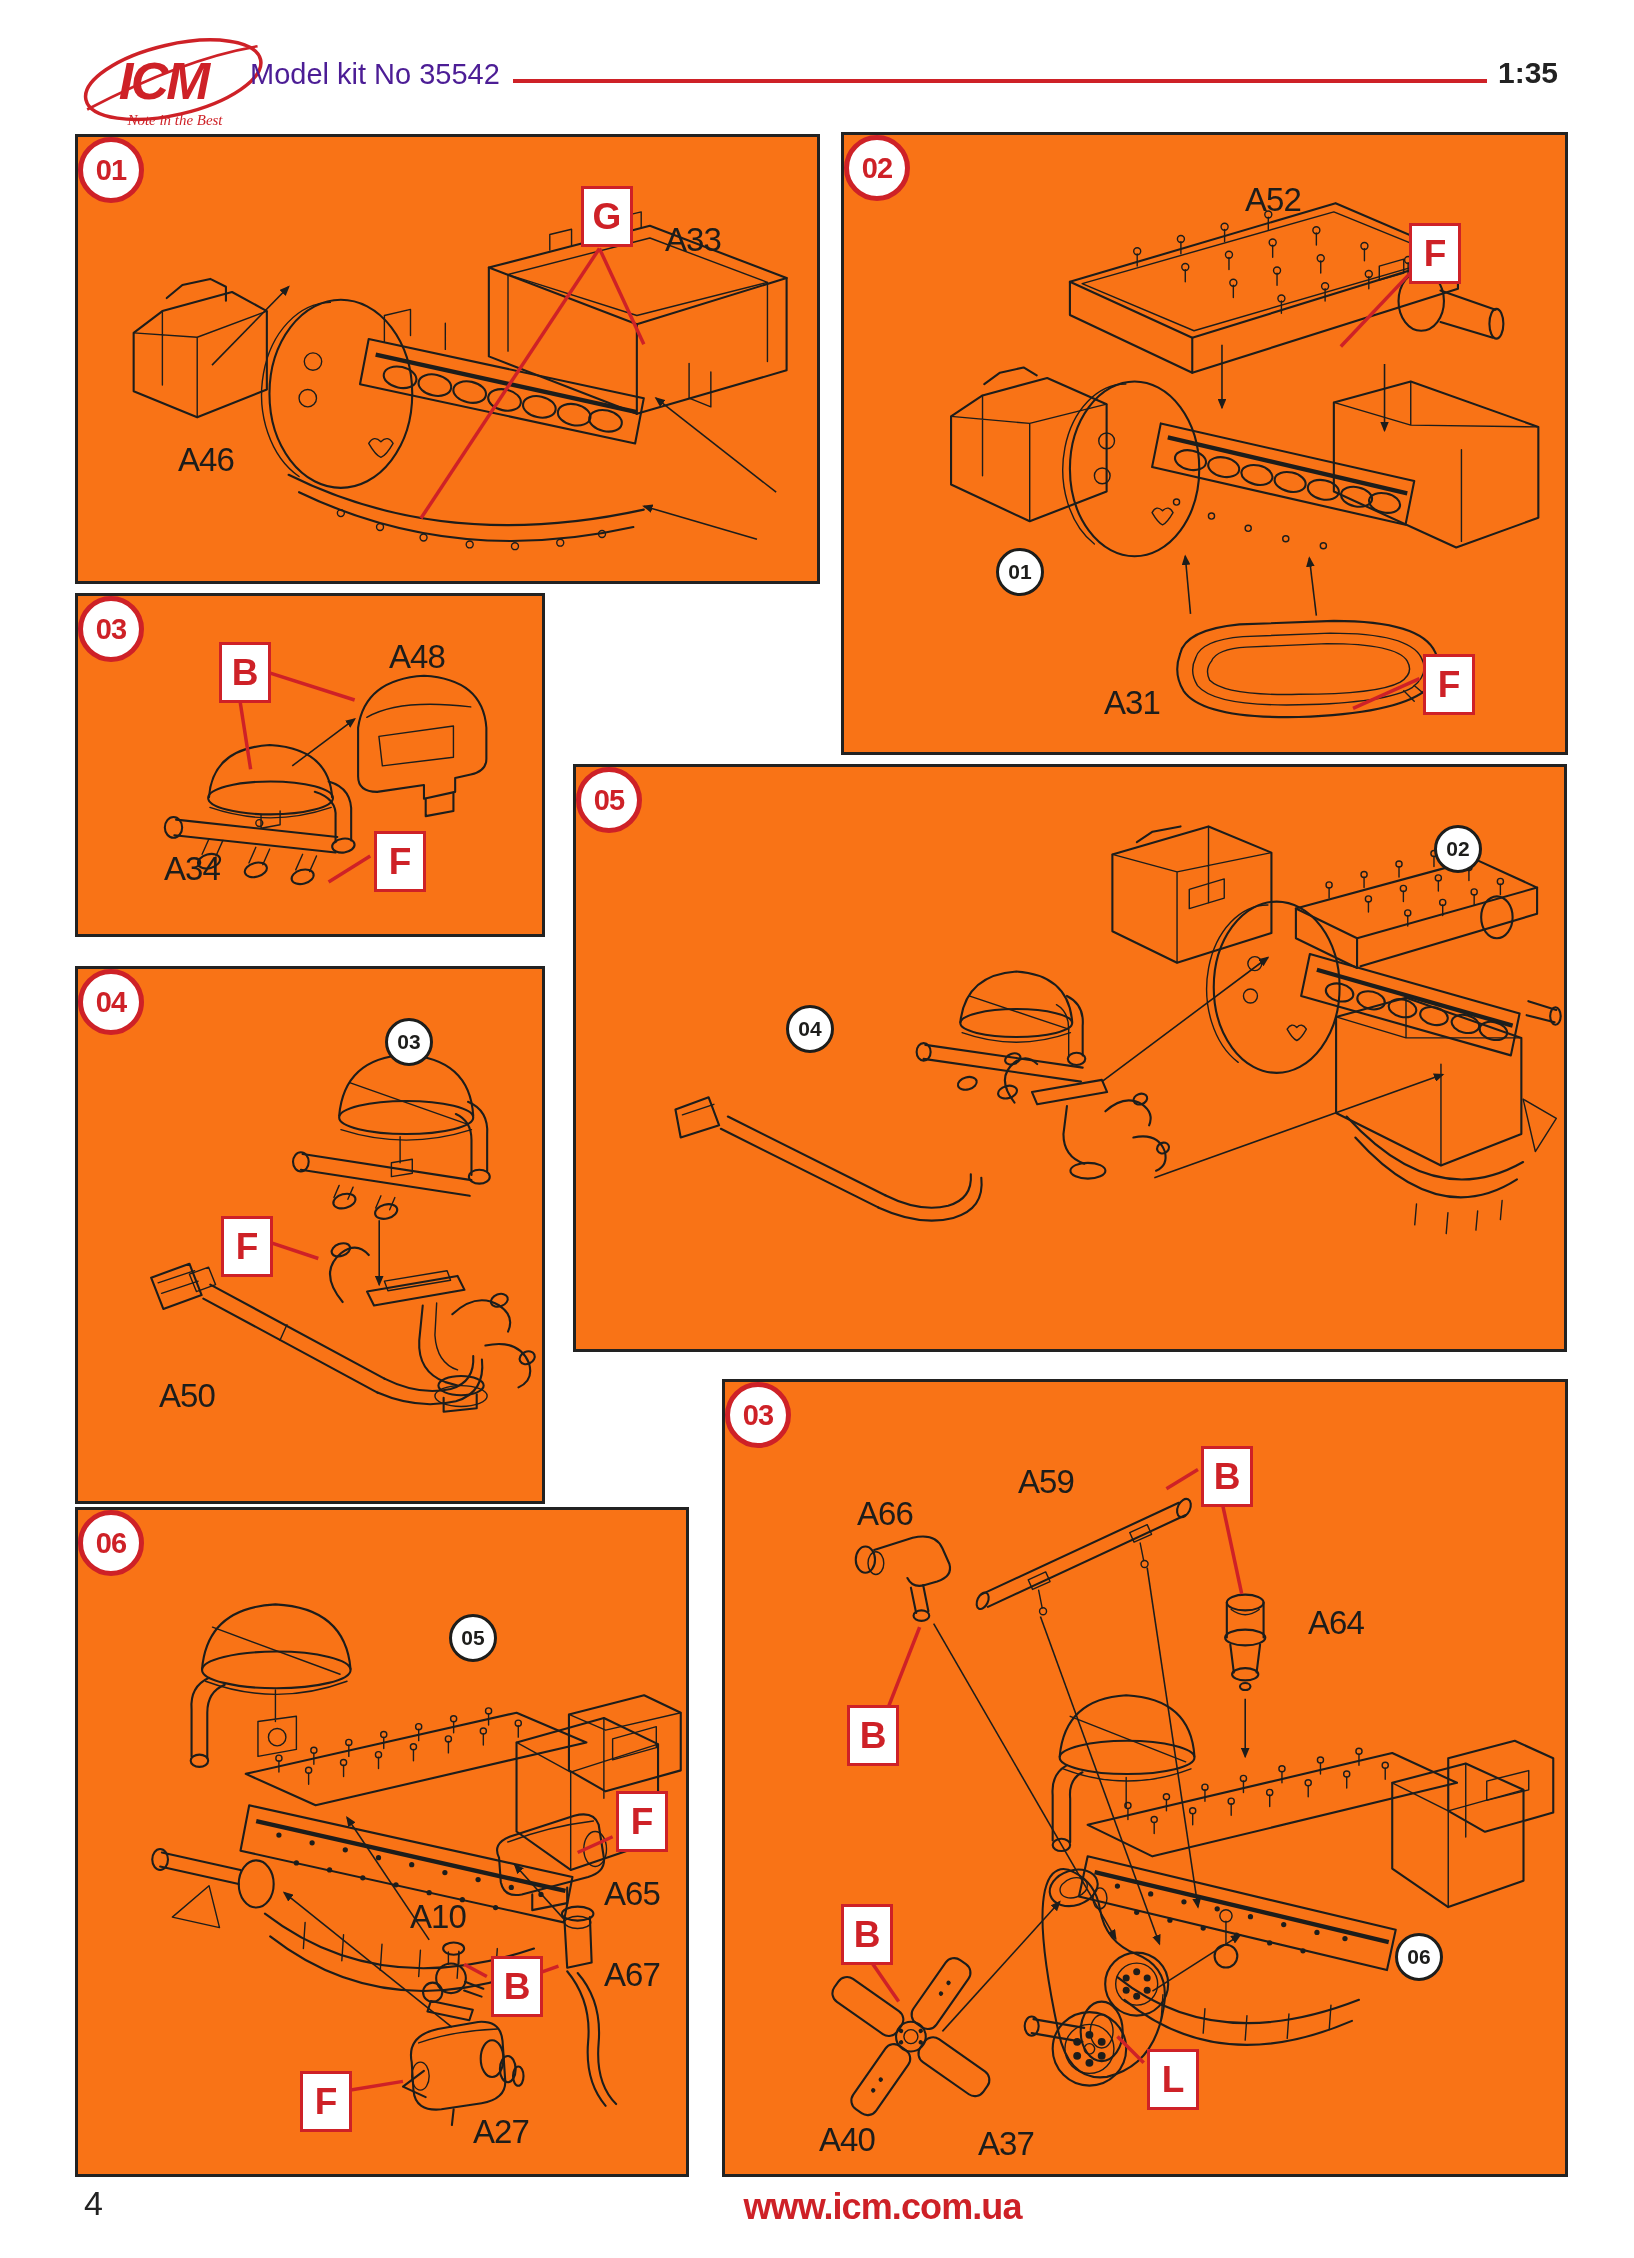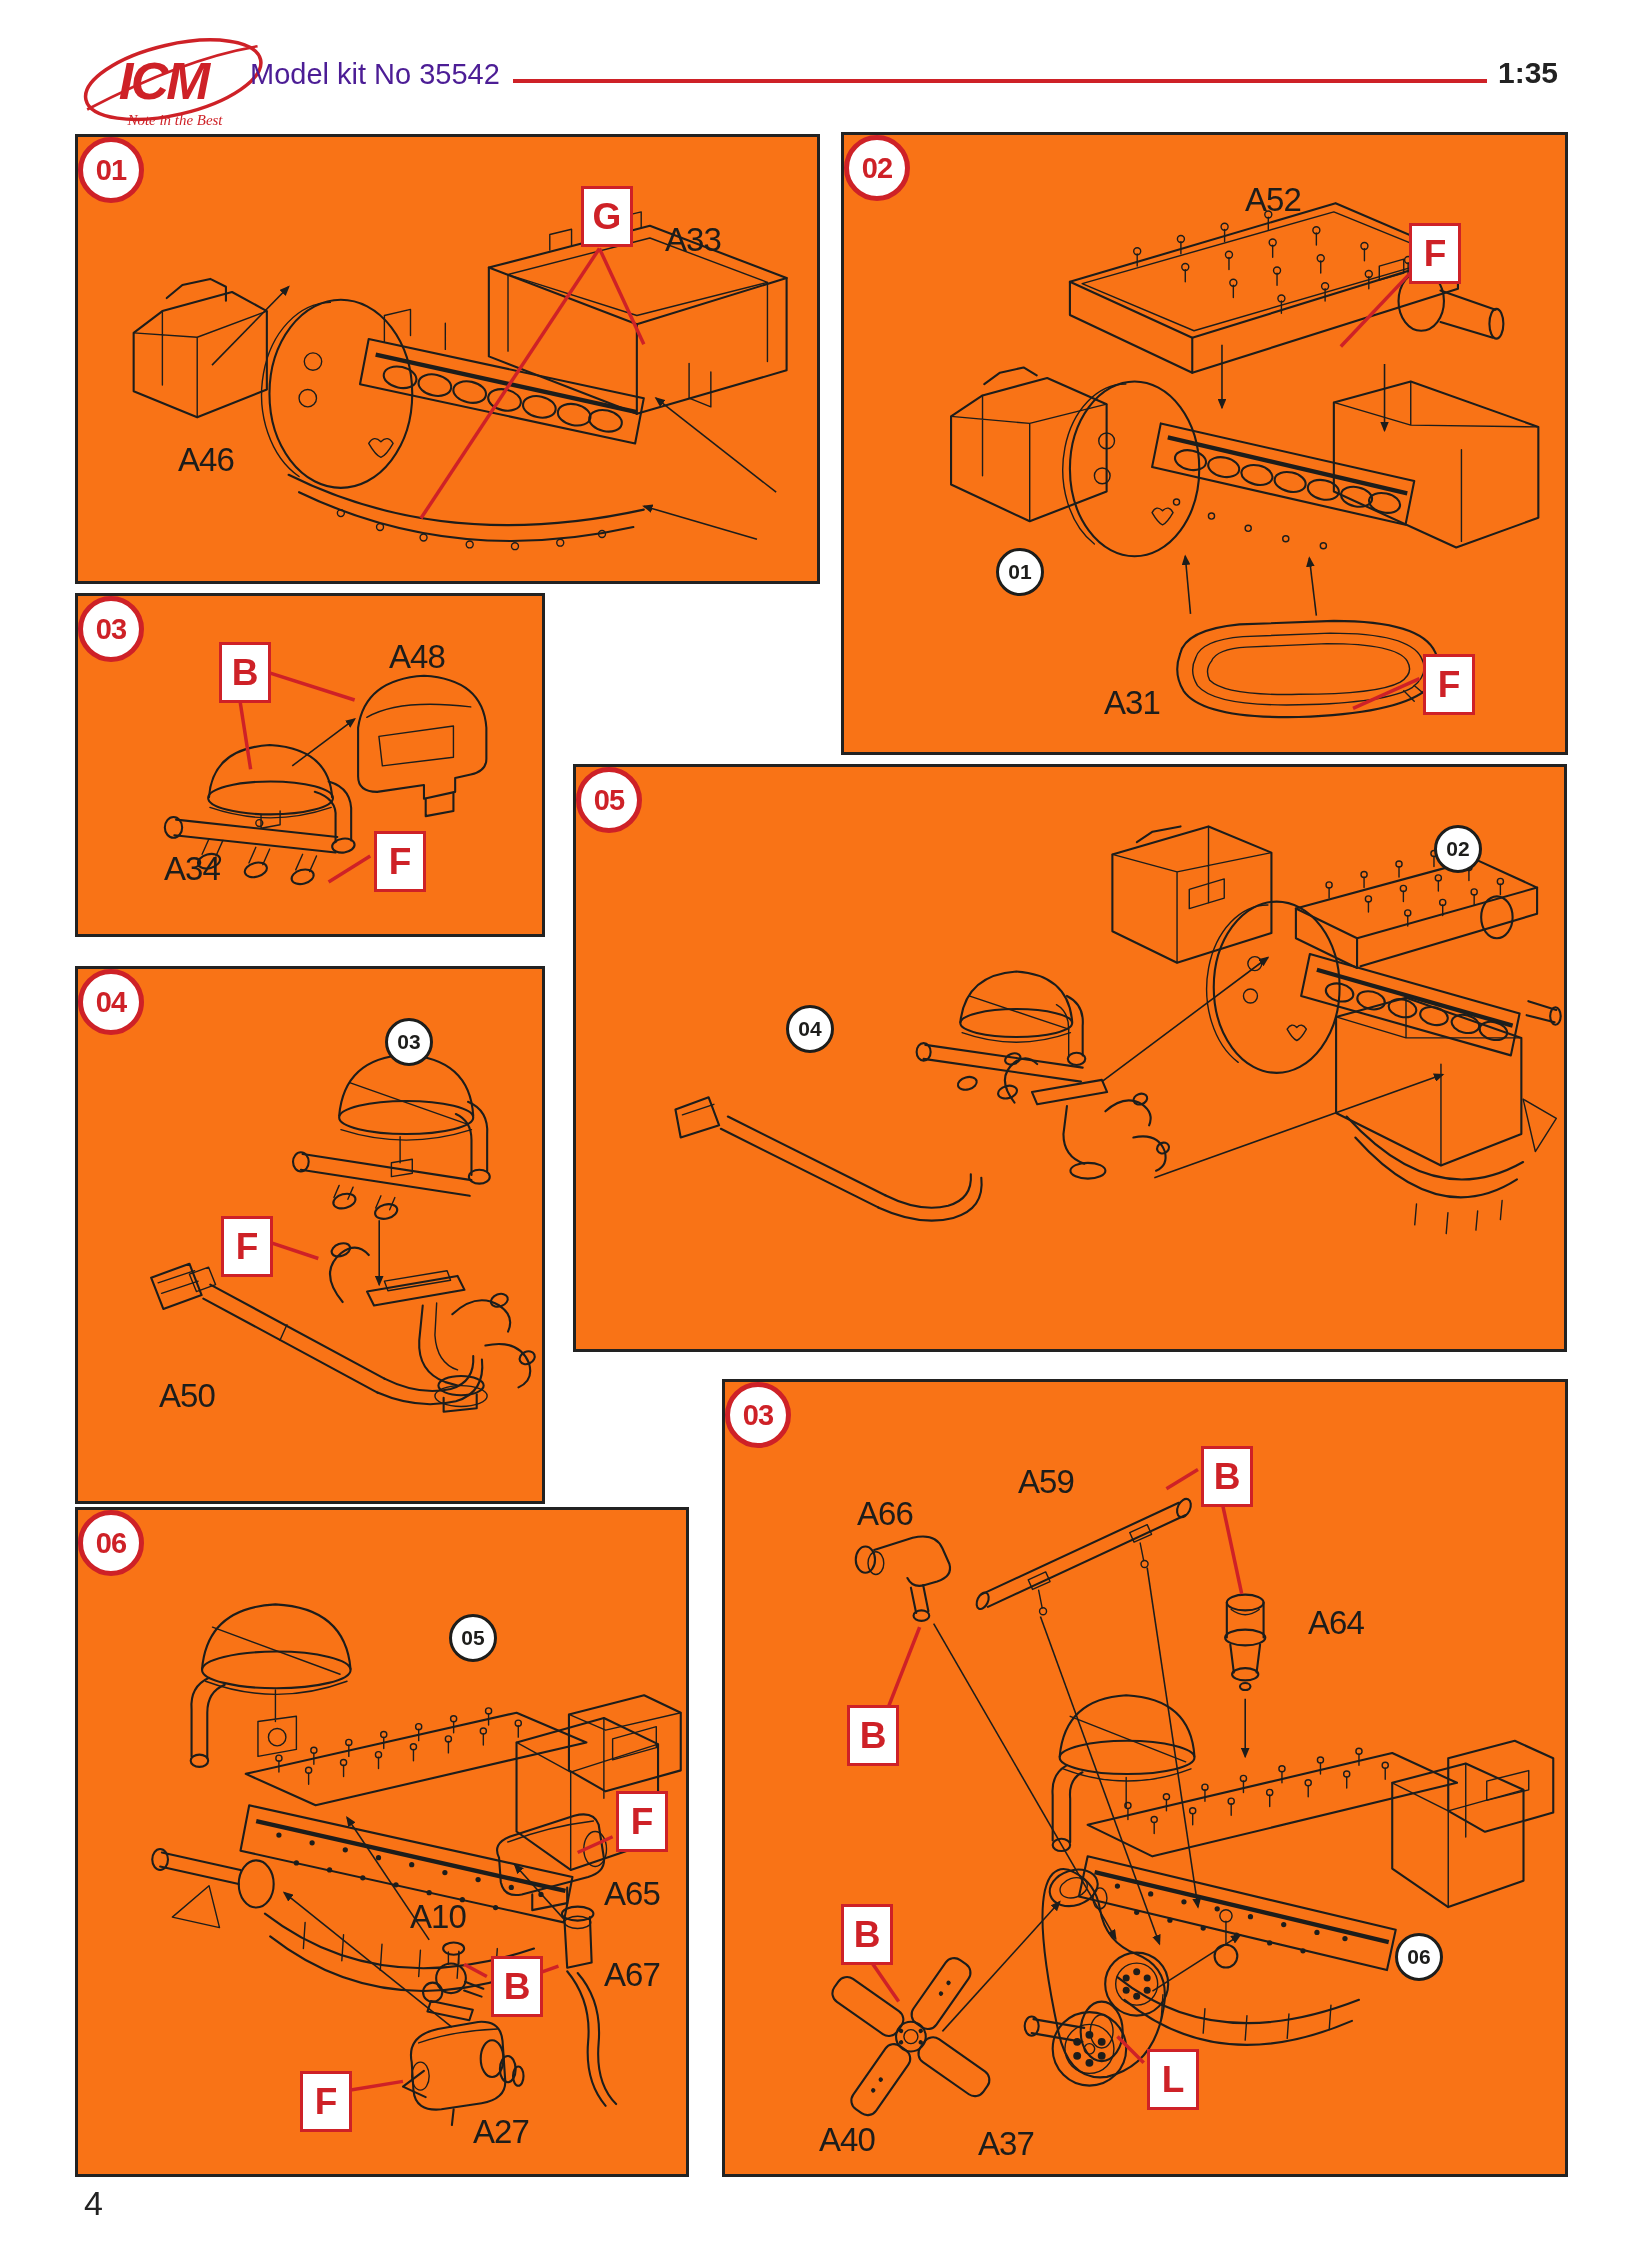--- a/index.html
+++ b/index.html
@@ -692,15 +692,16 @@
         <span>L</span>
       </div>
     <div class="refnum" style="left:670px;top:551px">
         <span>06</span>
       </div>
     <div class="plabel" style="left:94px;top:739px">A40</div>
     <div class="plabel" style="left:253px;top:743px">A37</div>
   </div>
 
   <div class="page-number">4</div>
+  <div class="website">www.icm.com.ua</div>
 
 </div>
 
 
 </body></html>

